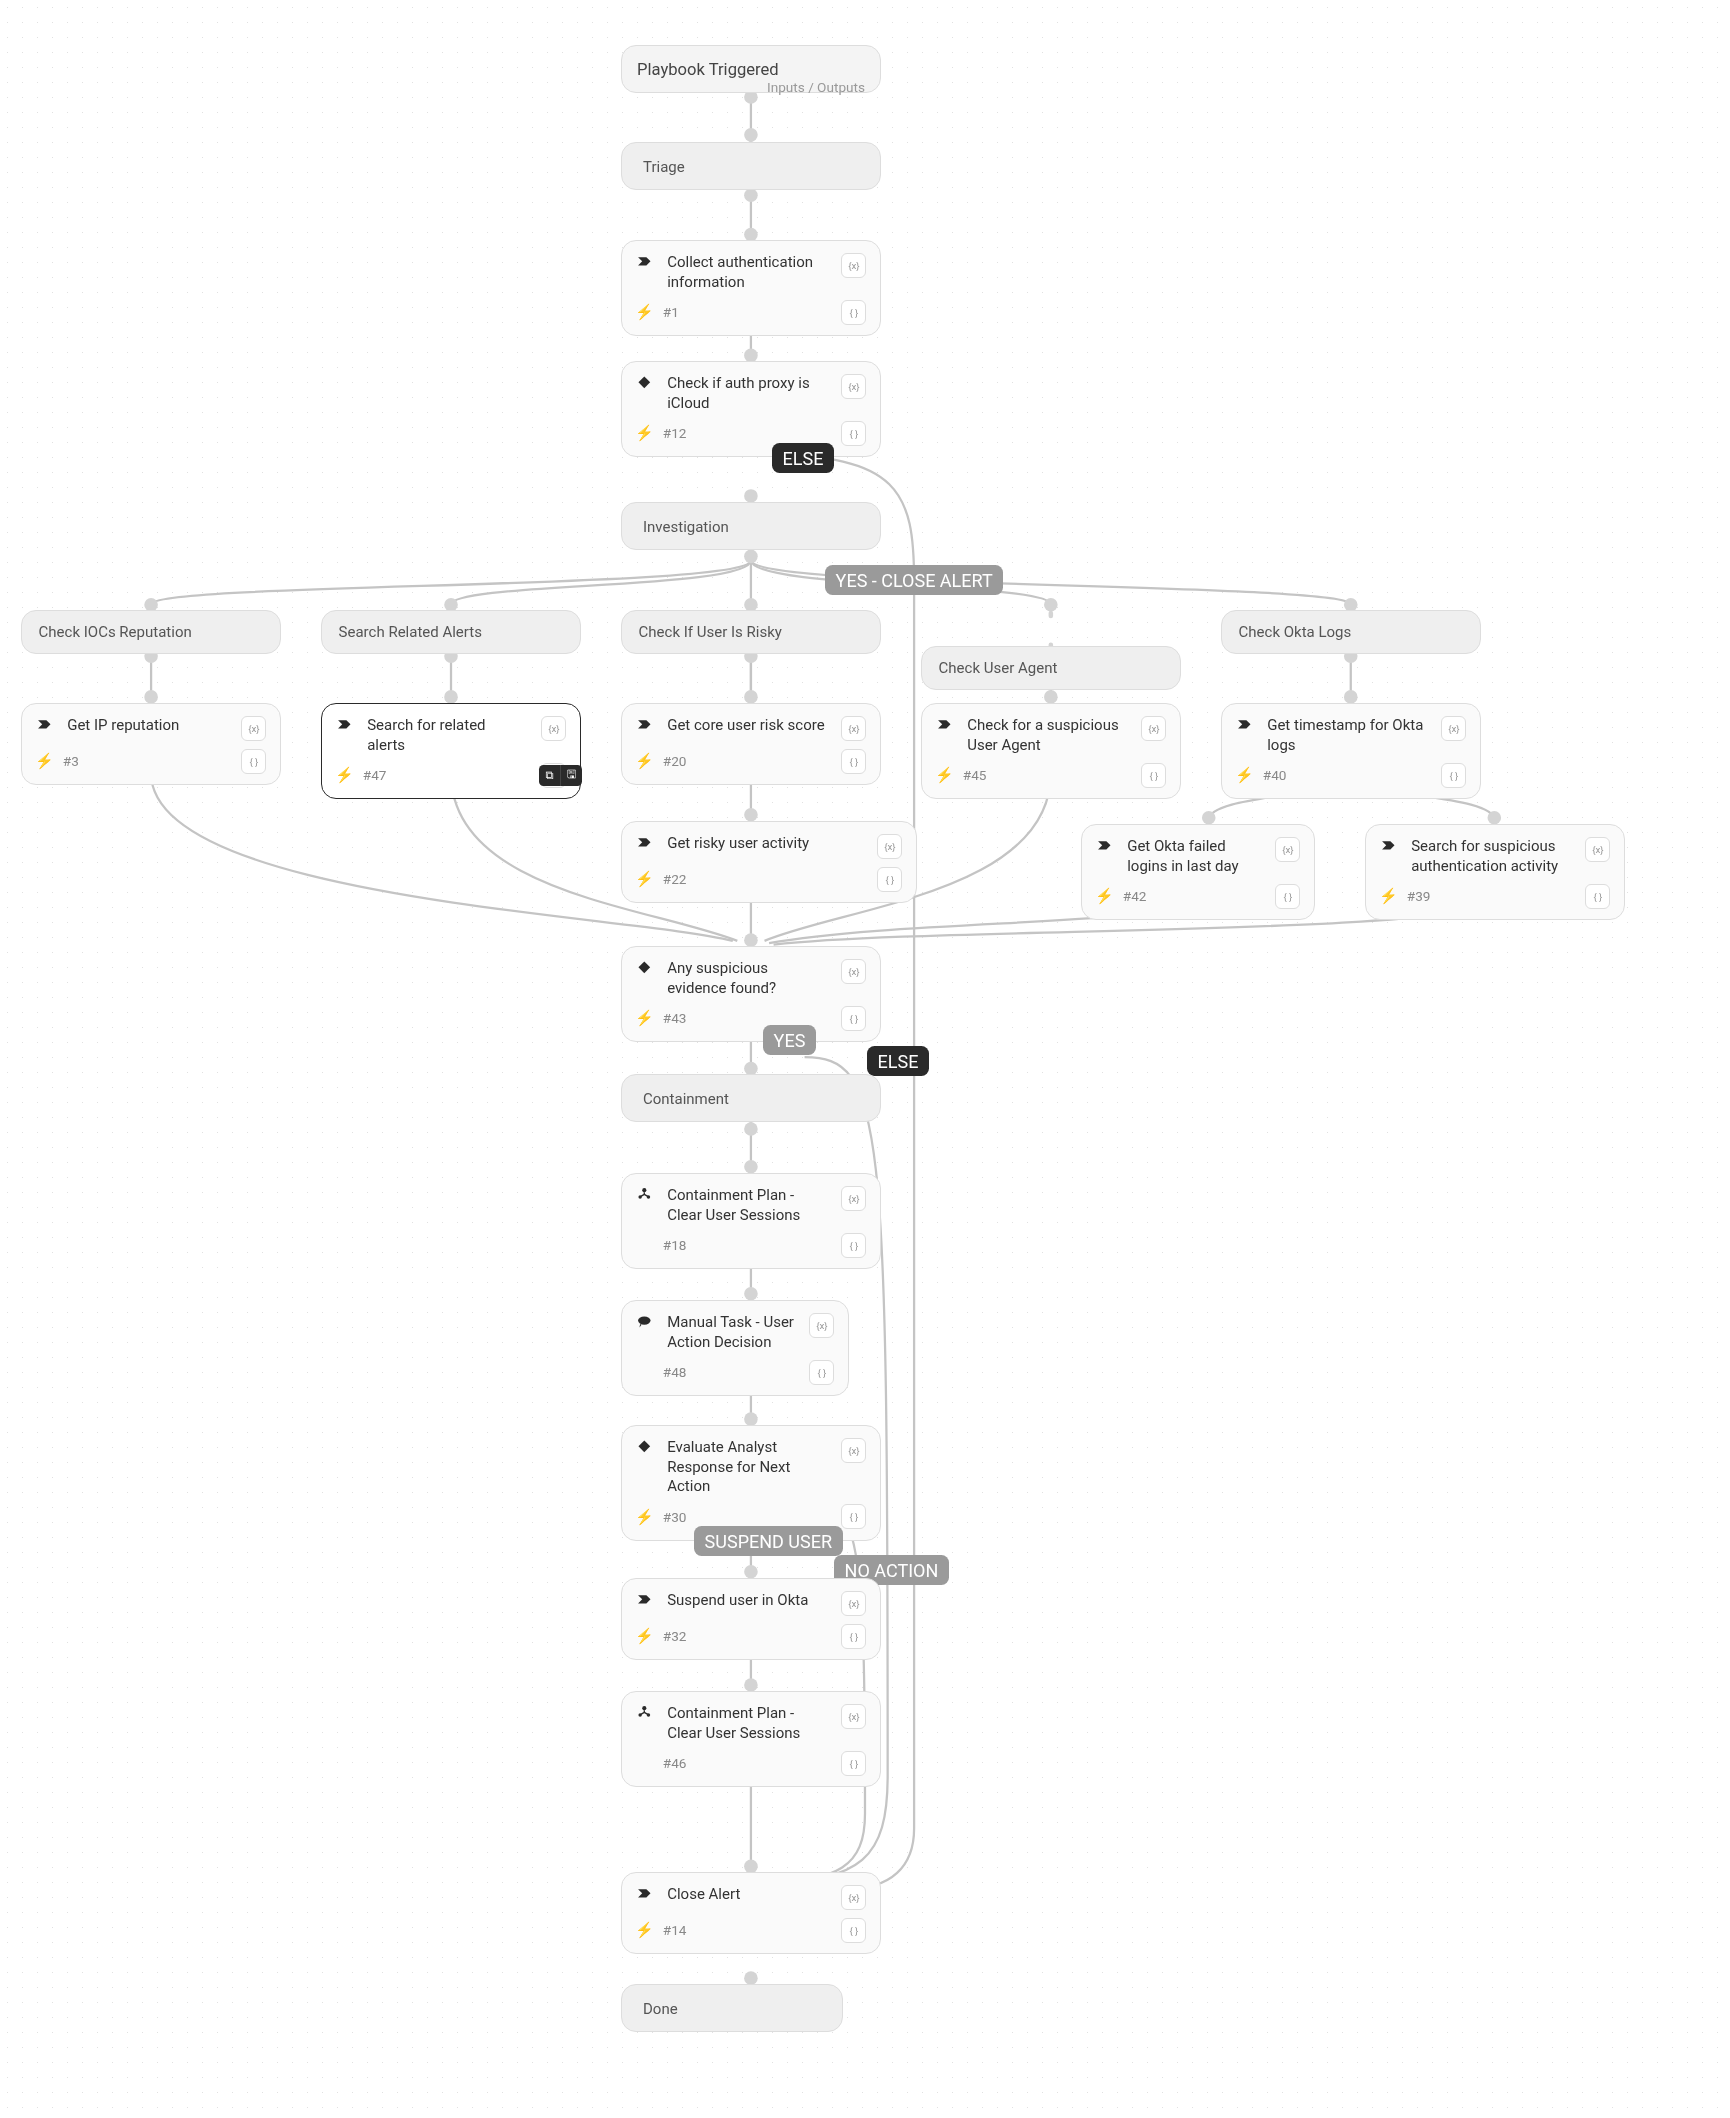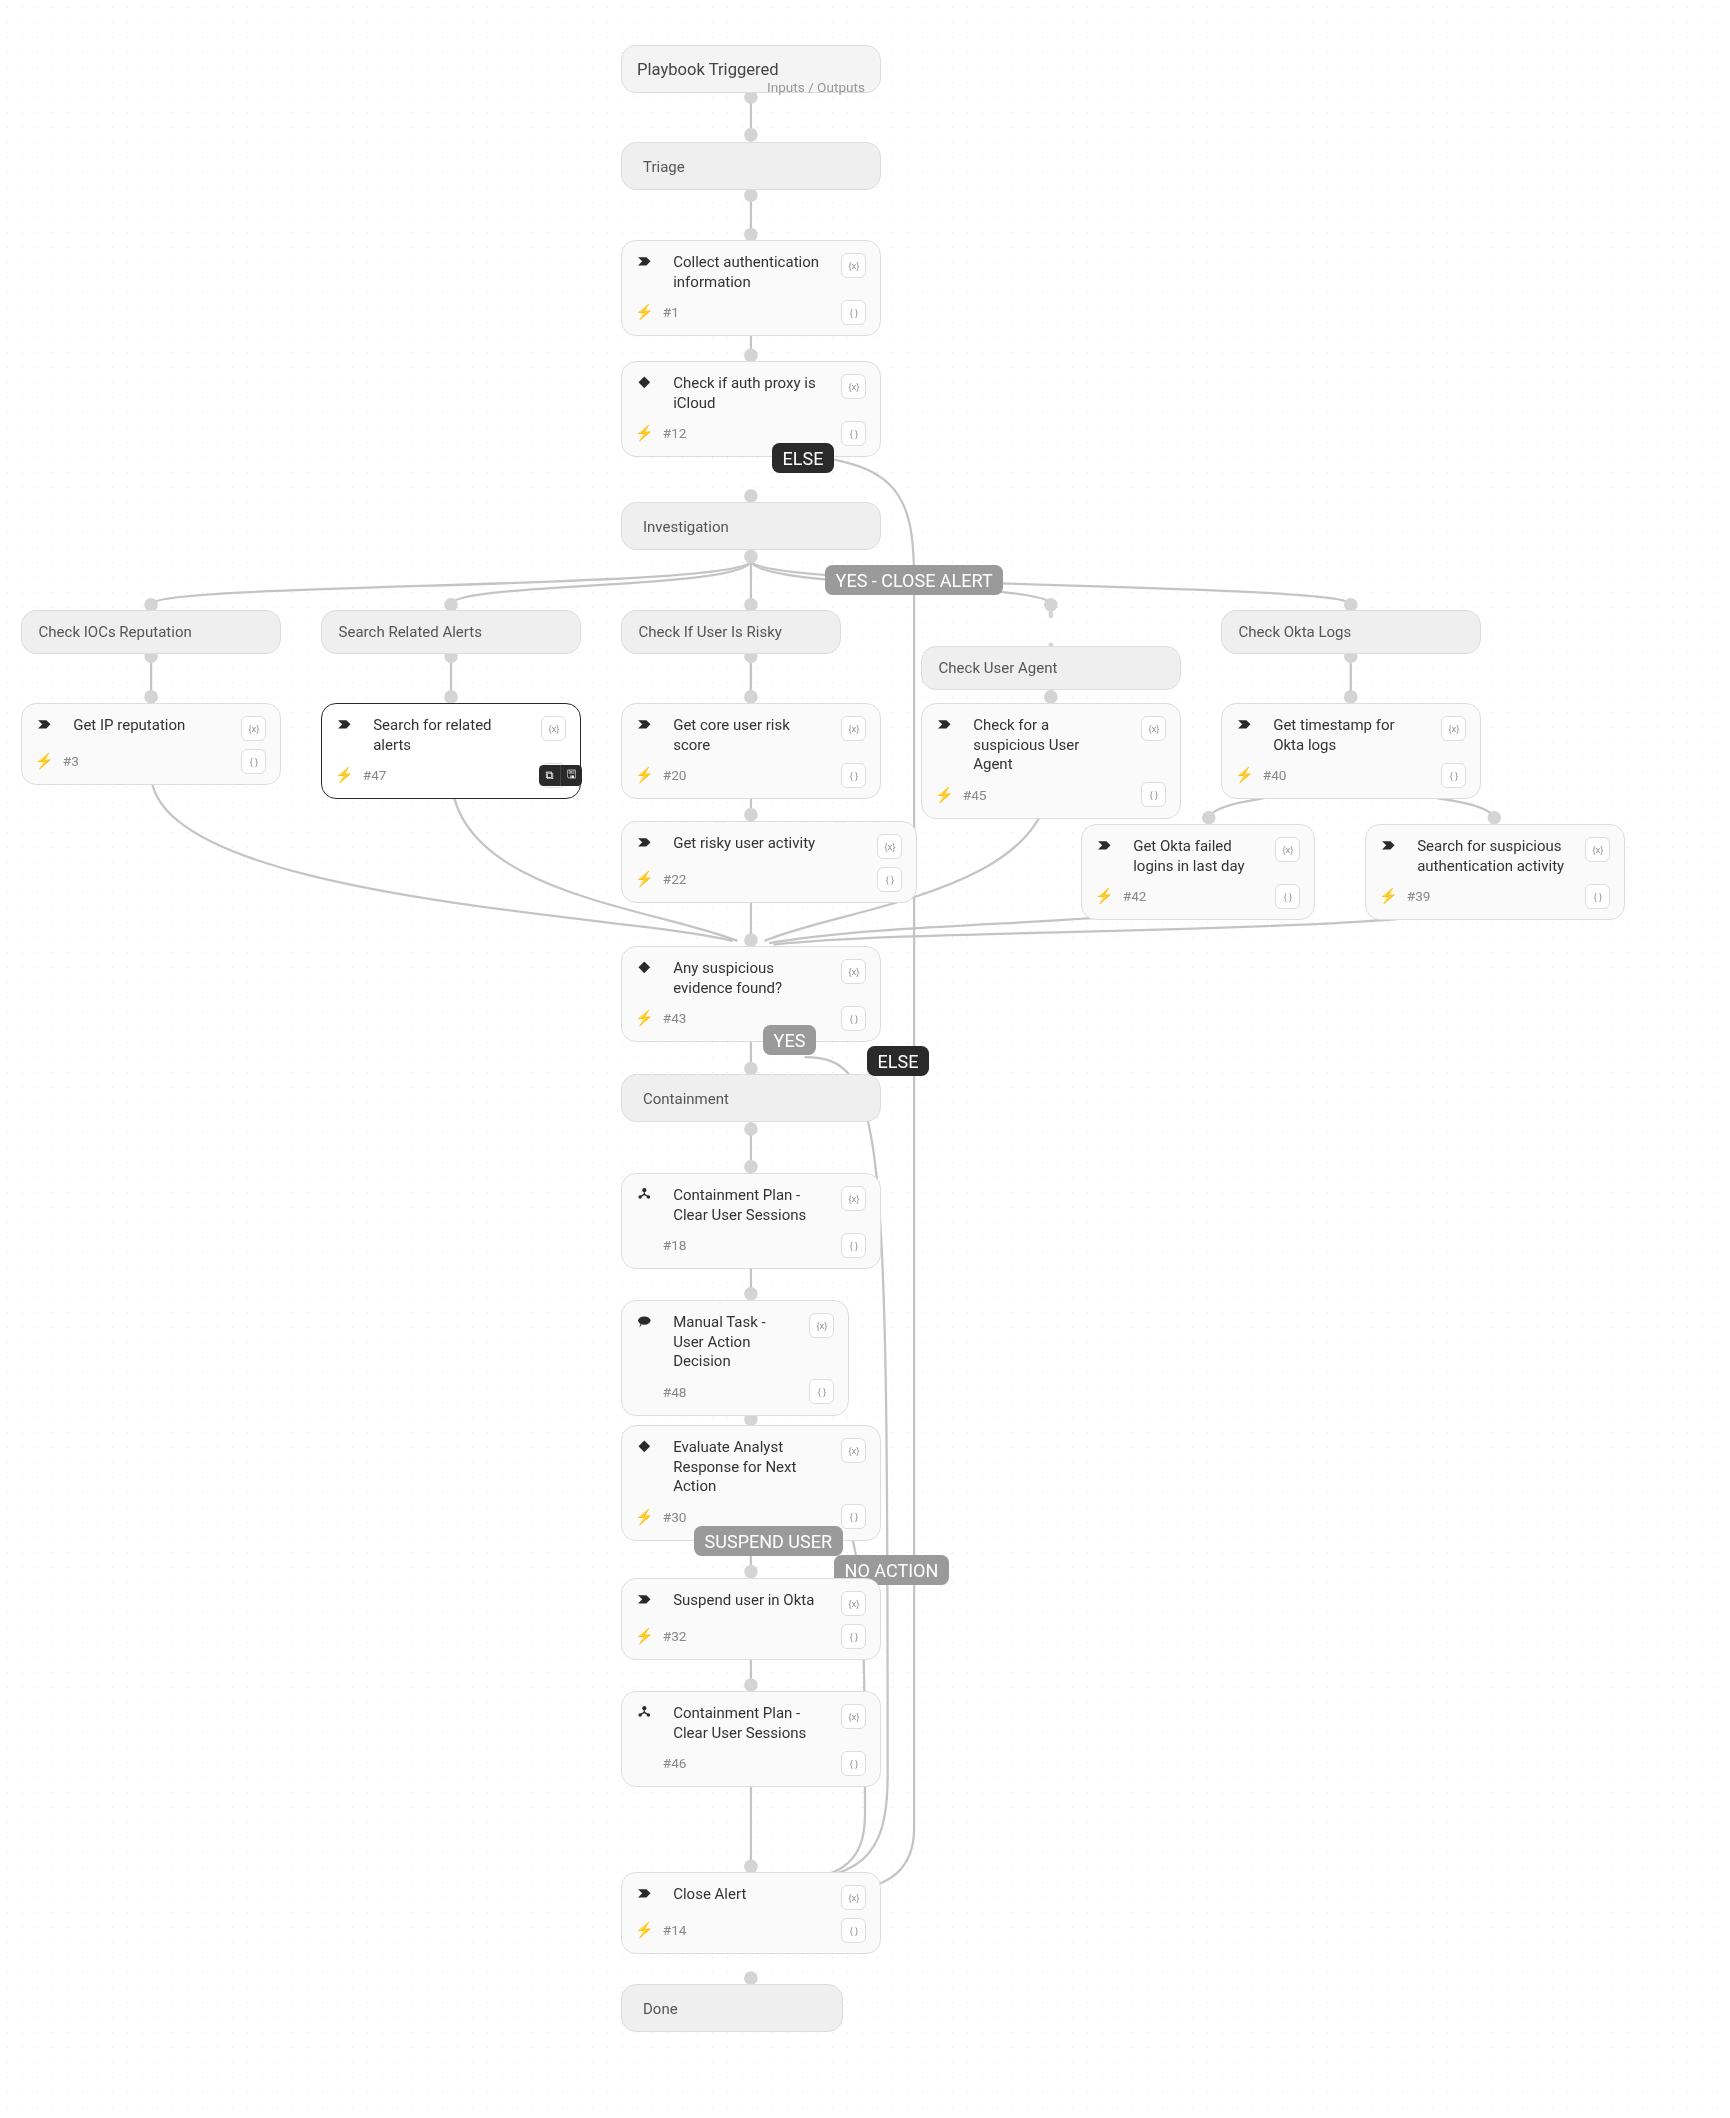--- a/index.html
+++ b/index.html
@@ -7,21 +7,21 @@
   svg.wires{position:absolute;inset:0;width:100%;height:100%;pointer-events:none}
   
   .header-box,.section-box,.task-box{position:absolute;box-sizing:border-box;border-radius:15px;background:#f4f4f4;border:0.8px solid #ddd}
   .header-box{background:#f4f4f4}
   .section-box{background:#efefef}
   .task-box{background:#fafafa}
   .task-box.sel{background:#fff;border:0.8px solid #2a2a2a}
   .header-title{padding:13.6px 15px;font-size:16.6px;color:#444}
   .header-meta{float:right;color:#999;font-size:13.6px}
   .section-title{padding:15px 21px;font-size:15px;color:#555}
-  .task-top{display:flex;align-items:flex-start;gap:21px;padding:12px 13.6px 4.5px 13.6px}
+  .task-top{display:flex;align-items:flex-start;gap:15px;padding:12px 13.6px 4.5px 13.6px}
   .task-title{flex:1;font-size:15px;color:#333;line-height:1.3}
   .task-badge,.task-badge2{width:23px;height:23px;border:0.8px solid #ddd;border-radius:6px;display:flex;align-items:center;justify-content:center;font-size:9.8px;color:#999;background:#fff}
   .task-row2{display:flex;align-items:center;gap:10.6px;padding:3px 13.6px 10.6px 13.6px}
   .bolt{color:#f5a623;font-size:15px;width:16.6px;text-align:center}
   .hash{flex:1;color:#888;font-size:13.6px}
   .ico{width:16.6px;height:16.6px;display:inline-block}
   .ico-arrow svg,.ico-dia svg,.ico-person svg,.ico-chat svg{width:16.6px;height:16.6px;display:block}
   .chip{position:absolute;background:#2a2a2a;color:#fff;font-size:18px;padding:4.5px 10.6px;border-radius:7.6px}
   .chip.gray{background:#9a9a9a}
   .minitools{position:absolute;display:flex;background:#2a2a2a;border-radius:4.5px;overflow:hidden}
@@ -185,21 +185,21 @@
 </div>
 
 <div class="chip gray" style="left:825px;top:565px">YES - CLOSE ALERT</div>
 
 <div class="section-box" style="left:21px;top:610px;width:260px;height:44px">
   <div class="section-title" style="padding:12px 16.6px">Check IOCs Reputation</div>
 </div>
 <div class="section-box" style="left:321px;top:610px;width:260px;height:44px">
   <div class="section-title" style="padding:12px 16.6px">Search Related Alerts</div>
 </div>
-<div class="section-box" style="left:621px;top:610px;width:220px;height:44px">
+<div class="section-box" style="left:621px;top:610px;width:260px;height:44px">
   <div class="section-title" style="padding:12px 16.6px">Check If User Is Risky</div>
 </div>
 <div class="section-box" style="left:921px;top:646px;width:260px;height:44px">
   <div class="section-title" style="padding:12px 16.6px">Check User Agent</div>
 </div>
 <div class="section-box" style="left:1221px;top:610px;width:260px;height:44px">
   <div class="section-title" style="padding:12px 16.6px">Check Okta Logs</div>
 </div>
 
 <div class="task-box" style="left:21px;top:703px;width:260px">

